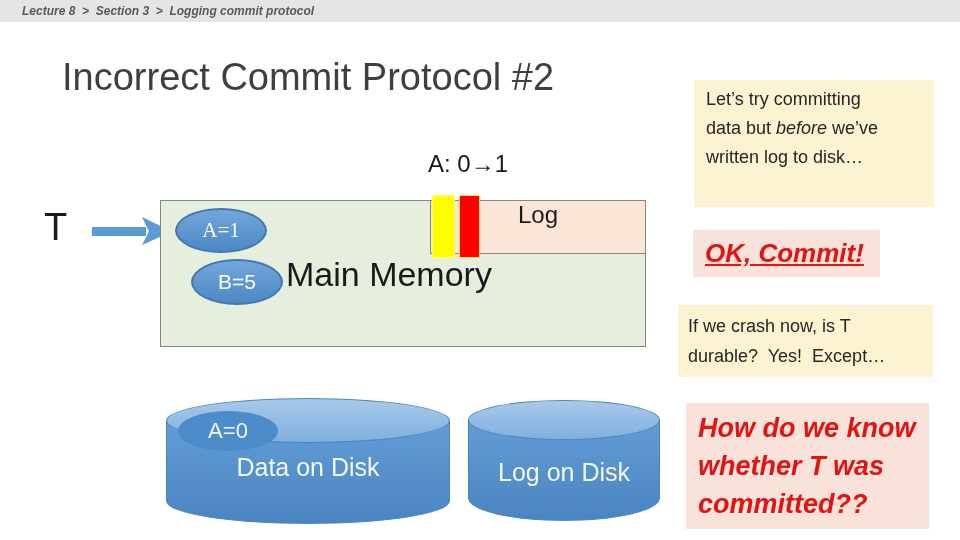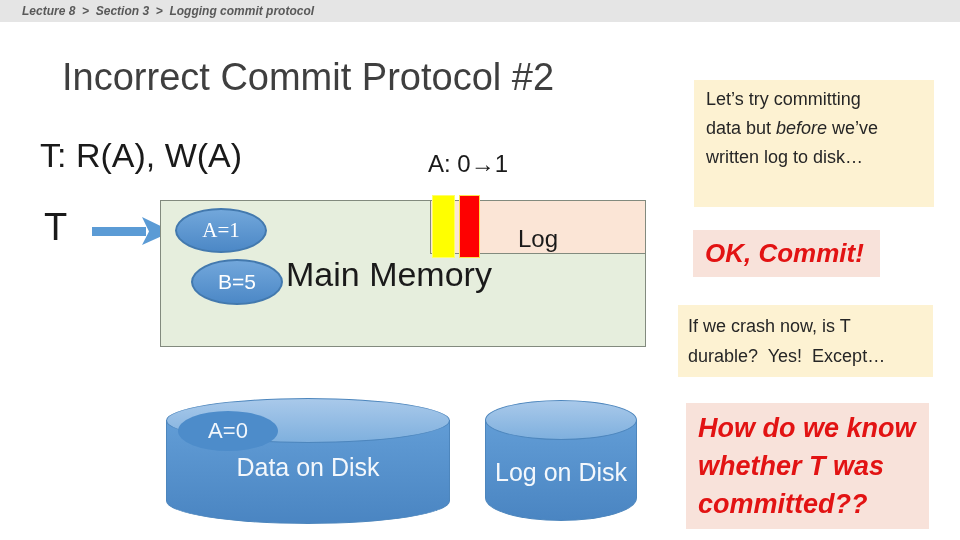--- a/index.html
+++ b/index.html
@@ -19,21 +19,21 @@
   .value-change { position:absolute; left:428px; top:150px; font-size:24px; color:#1a1a1a; }
   .t-label { position:absolute; left:44px; top:206px; font-size:38px; color:#1a1a1a; }
 
   .arrow-svg { position:absolute; left:92px; top:217px; }
 
   
   .memory-box { position:absolute; left:160px; top:200px; width:486px; height:147px;
                 background:#e6eedd; border:1px solid #828a7e; }
   .log-box { position:absolute; left:430px; top:200px; width:216px; height:54px;
              background:#fbe5d6; border:1px solid #828a7e;
-             display:flex; align-items:flex-end; justify-content:center; }
+             display:flex; align-items:flex-start; justify-content:center; }
   .log-label { font-size:24px; color:#1a1a1a; }
   .bar { position:absolute; top:195px; height:63px; }
   .bar-yellow { left:432px; width:23px; background:#ffff00; border:1px solid #ffff66; }
   .bar-red    { left:459px; width:21px; background:#fe0101; border:1px solid #ffe14d; }
 
   .mem-cell { position:absolute; width:92px; height:45px; border-radius:50%;
               background:linear-gradient(#72a7db, #4c88c6); border:2px solid #4379ae;
               display:flex; align-items:center; justify-content:center;
               color:#ffffff; font-size:21px; }
   .cell-a { left:175px; top:208px;font-family:Liberation Serif, serif; }
@@ -44,21 +44,21 @@
   .cylinder { position:absolute; }
   .cyl-body { position:absolute; left:0; right:0; bottom:0;
               background:linear-gradient(#629dd6, #4a85c2);
               border:1px solid #4d86bd; border-top:none;
               border-radius:0 0 50% 50% / 0 0 23px 23px; }
   .cyl-top  { position:absolute; left:0; right:0; top:0; border-radius:50%;
               background:linear-gradient(#a9c9ea, #7fb0de); border:1px solid #4d86bd; }
   .cyl-data { left:166px; top:398px; width:284px; height:126px; }
   .cyl-data .cyl-body { top:22px; }
   .cyl-data .cyl-top  { height:45px; }
-  .cyl-log  { left:485px; top:400px; width:152px; height:121px; }
+  .cyl-log  { left:468px; top:400px; width:192px; height:121px; }
   .cyl-log .cyl-body { top:20px; }
   .cyl-log .cyl-top  { height:40px; }
   .disk-value { position:absolute; left:12px; top:13px; width:100px; height:40px;
                 border-radius:50%; background:#4d8cca; color:#f2f7fc; font-size:22px;
                 display:flex; align-items:center; justify-content:center; }
   .disk-label { position:absolute; width:100%; text-align:center; color:#f4f8fc;
                 font-size:25px; }
   .cyl-data .disk-label { top:55px; }
   .cyl-log  .disk-label { top:58px; }
 
@@ -66,38 +66,37 @@
   .note { position:absolute; color:#262626; }
   .note-cream { background:#fdf2d2; }
   .note-pink  { background:#f8e2da; }
   .note-line { white-space:pre; }
   .it { font-style:italic; }
   .note-timing { left:694px; top:80px; width:240px; height:127px;
                  padding:5px 12px; font-size:18px; line-height:29px; }
   .note-ok { left:693px; top:230px; width:187px; height:47px;
              display:flex; align-items:center; padding-left:12px; }
   .red-text { color:#e21313; font-weight:bold; font-style:italic; }
-  .note-ok .red-text { font-size:26px; }
+  .note-ok .red-text { font-size:26px;text-decoration:underline; }
   .note-crash { left:678px; top:305px; width:255px; height:72px;
                 padding:6px 10px; font-size:18px; line-height:30px; }
   .note-question { left:686px; top:403px; width:243px; height:126px;
                    padding:6px 12px; font-size:27px; line-height:38px; }
 </style>
 </head>
 <body>
 
 <div class="slide">
 
   <div class="topbar">
     <span class="breadcrumb">Lecture 8  &gt;  Section 3  &gt;  Logging commit protocol</span>
   </div>
 
   <div class="title">Incorrect Commit Protocol #2</div>
 
-  <div class="ops">T: R(A), W(A)</div>
   <div class="value-change">A: 0→1</div>
   <div class="t-label">T</div>
 
   <svg class="arrow-svg" width="80" height="28" viewBox="0 0 80 28">
     <rect x="0" y="10" width="54" height="9" fill="#5b9bd5"></rect>
     <polygon points="50,0 80,14.5 50,28 57,14.5" fill="#5b9bd5"></polygon>
   </svg>
 
   <div class="memory-box"></div>
   <div class="log-box">

